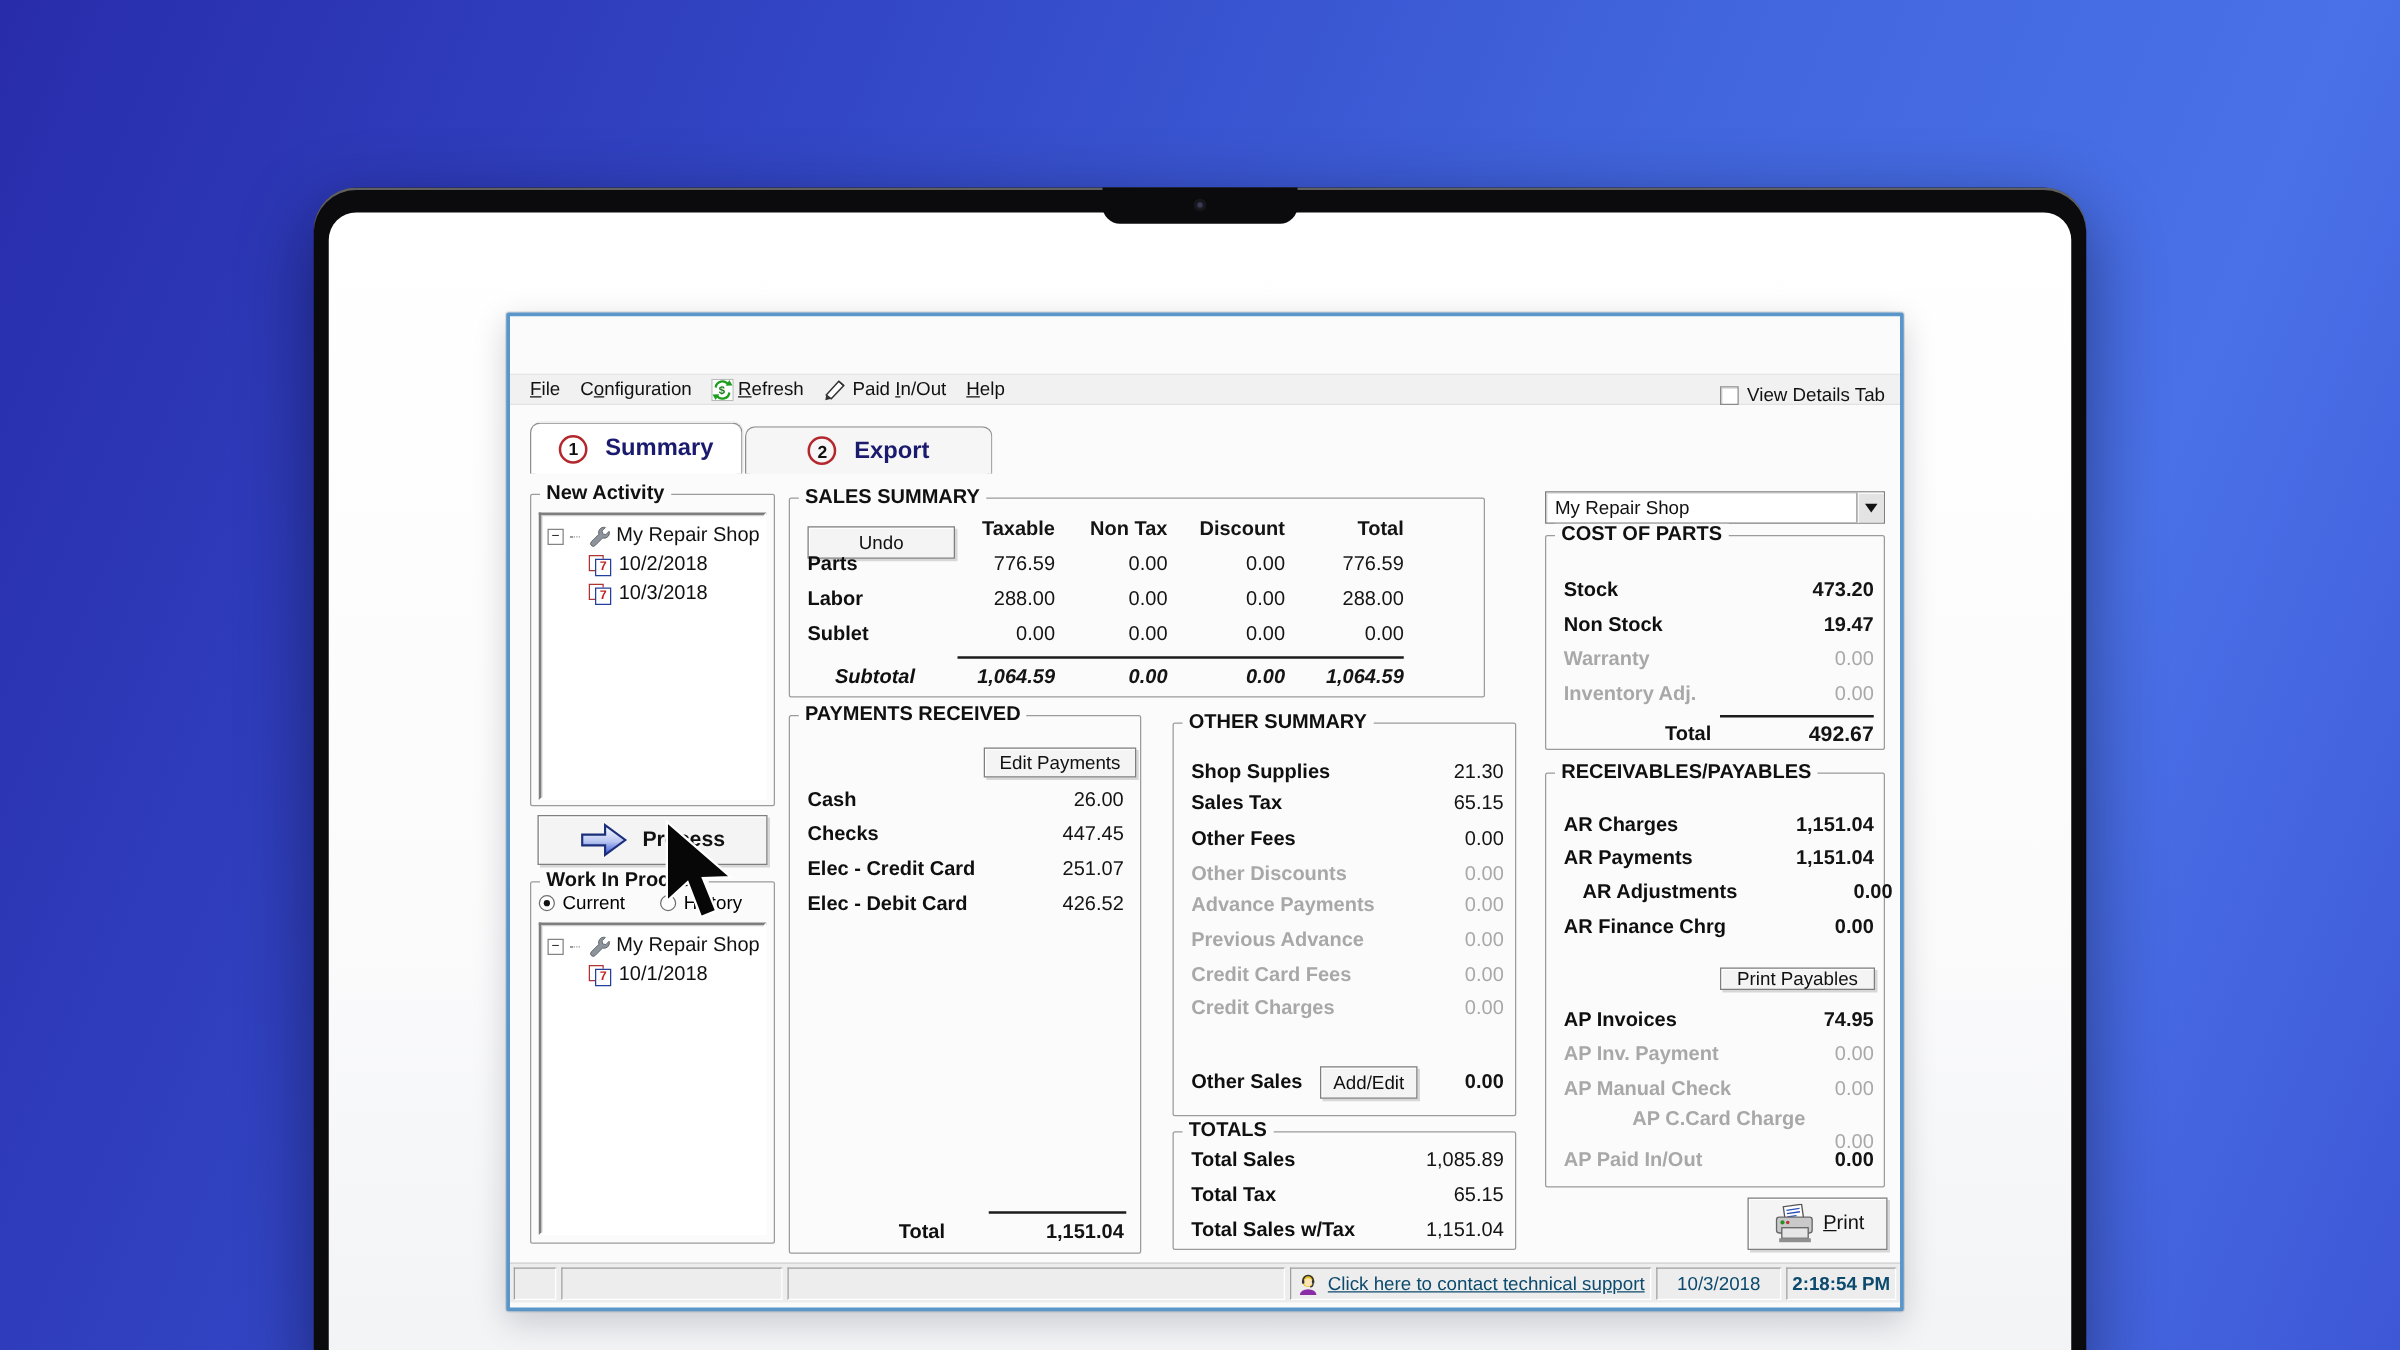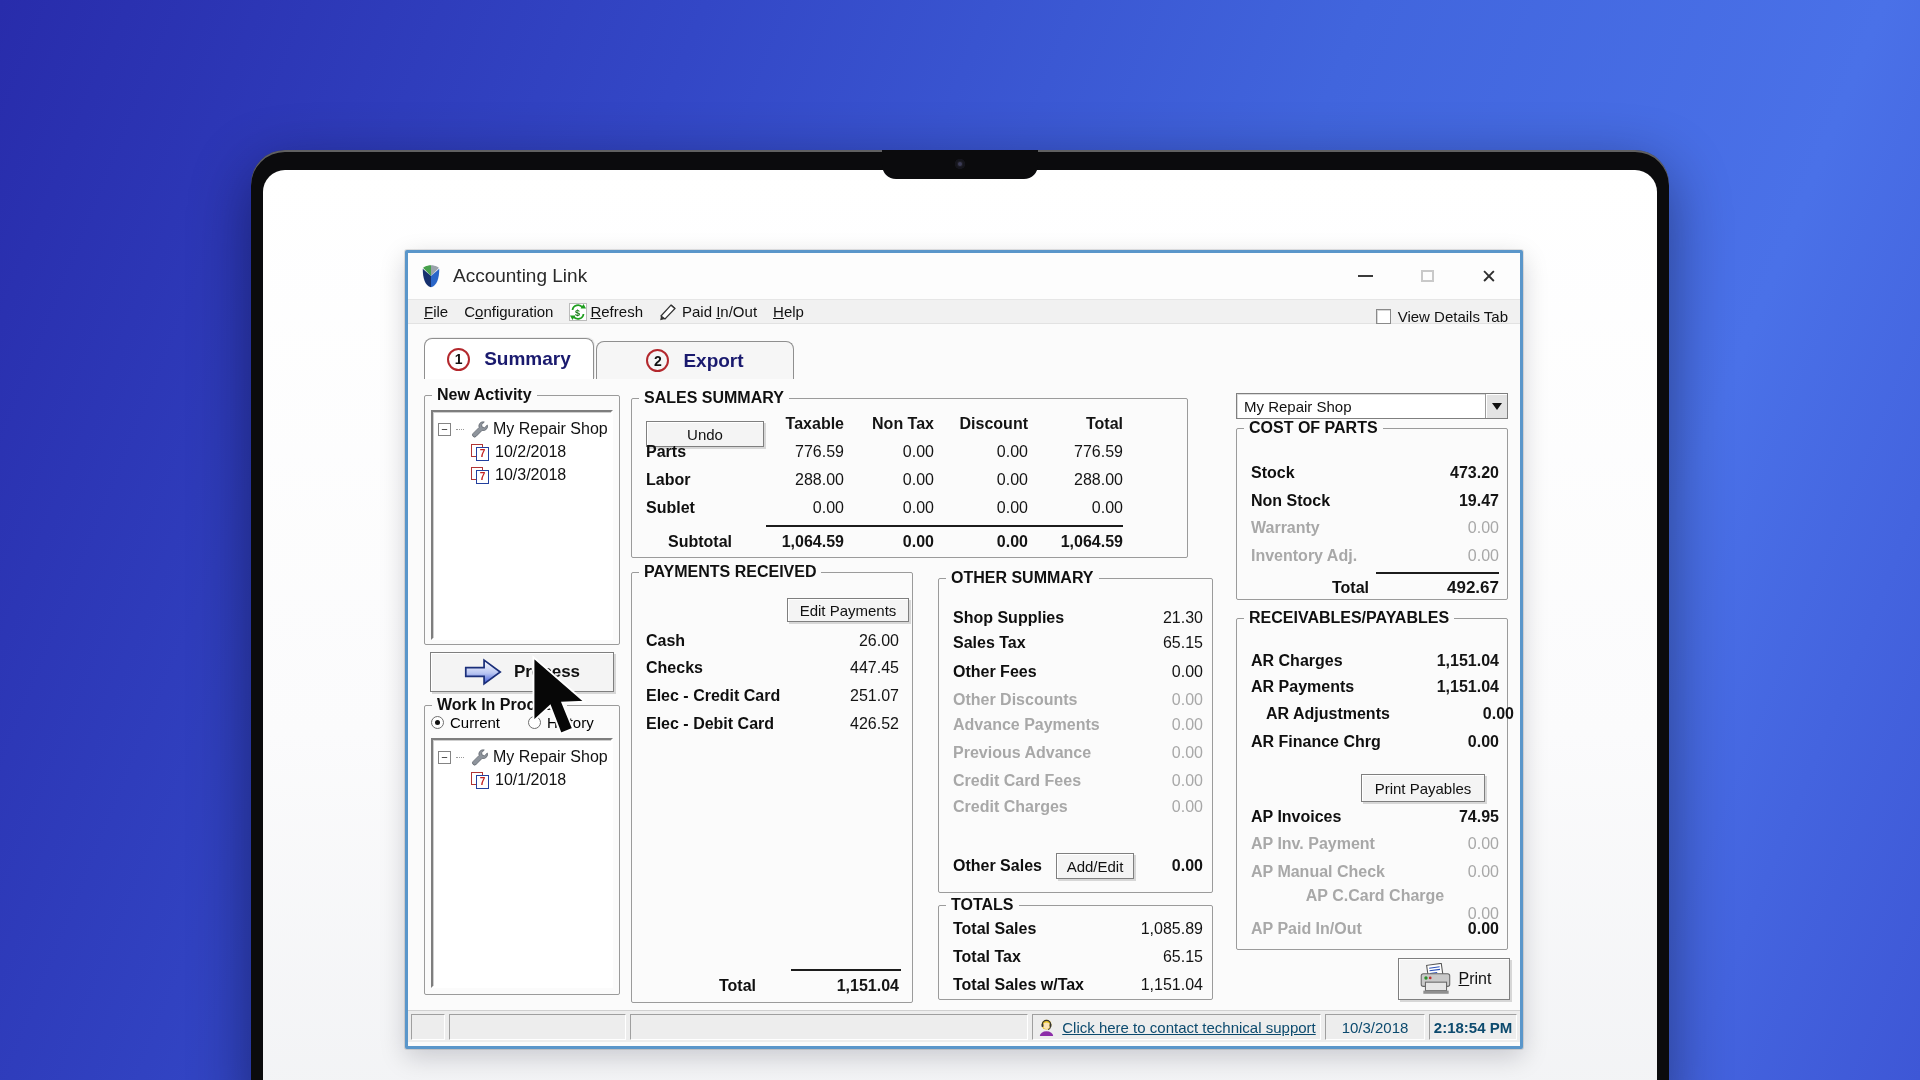--- a/index.html
+++ b/index.html
@@ -113,38 +113,20 @@
 <div class="stage">
   <div class="laptop">
     <div class="screen"></div>
     <div class="notch">
         <div class="camera"></div>
       </div>
   </div>
 
   <div class="win">
 
-    <div class="titlebar">
-      <svg width="26" height="26" viewBox="0 0 24 24">
-        <path d="M12 2 C7.5 2 4.6 4.4 4.6 4.4 L12 12 Z" fill="#46a04c"></path>
-        <path d="M12 2 C16.5 2 19.4 4.4 19.4 4.4 L12 12 Z" fill="#9aa2ab"></path>
-        <path d="M4.4 5.2 L12 12 L12 22.4 C6.4 20.6 4.4 14 4.4 5.2 Z" fill="#16306e"></path>
-        <path d="M19.6 5.2 L12 12 L12 22.4 C17.6 20.6 19.6 14 19.6 5.2 Z" fill="#2a66c8"></path>
-      </svg>
-      <span class="title">Accounting Link</span>
-      <div class="winctl">
-        <div class="ctl ctl-min">
-            <span></span>
-          </div>
-        <div class="ctl ctl-max">
-            <span></span>
-          </div>
-        <div class="ctl ctl-close">✕</div>
-      </div>
-    </div>
 
     <div class="menubar">
       <div class="menu-item">
           <span><span class="u">F</span><span>ile</span></span>
         </div>
       <div class="menu-item">
           <span><span>C</span><span class="u">o</span><span>nfiguration</span></span>
         </div>
       <div class="menu-item">
         <svg width="18" height="18" viewBox="0 0 18 18">
@@ -277,21 +259,21 @@
           <span class="c">288.00</span>
       </div>
       <div class="srow" style="top:96px;">
         <span class="lab">Sublet</span>
         <span class="c">0.00</span>
           <span class="c">0.00</span>
         <span class="c">0.00</span>
           <span class="c">0.00</span>
       </div>
       <div class="sline" style="top:126px;"></div>
-      <div class="srow" style="top:130px;">
+      <div class="srow" style="top:130px;font-style:italic;">
         <span class="lab" style="padding-left:22px;">Subtotal</span>
         <span class="c h">1,064.59</span>
           <span class="c h">0.00</span>
         <span class="c h">0.00</span>
           <span class="c h">1,064.59</span>
       </div>
     </div>
 
     <div class="group" style="left:223px; top:319px; width:282px; height:431px;">
       <span class="legend">PAYMENTS RECEIVED</span>
@@ -419,21 +401,21 @@
           <span class="val valb">1,151.04</span>
         </div>
       <div class="row" style="left:29px; top:83px; width:248px;">
         <span class="lab">AR Adjustments</span>
           <span class="val valb">0.00</span>
         </div>
       <div class="row" style="left:14px; top:111px; width:248px;">
         <span class="lab">AR Finance Chrg</span>
           <span class="val valb">0.00</span>
         </div>
-      <div class="btn" style="left:124px; top:155px; width:124px; height:28px;">Print Payables</div>
+      <div class="btn" style="left:139px; top:155px; width:124px; height:18px;">Print Payables</div>
       <div class="row" style="left:14px; top:186px; width:248px;">
         <span class="lab">AP Invoices</span>
           <span class="val valb">74.95</span>
         </div>
       <div class="row muted" style="left:14px; top:213px; width:248px;">
         <span class="lab">AP Inv. Payment</span>
           <span class="val">0.00</span>
         </div>
       <div class="row muted" style="left:14px; top:241px; width:248px;">
         <span class="lab">AP Manual Check</span>

